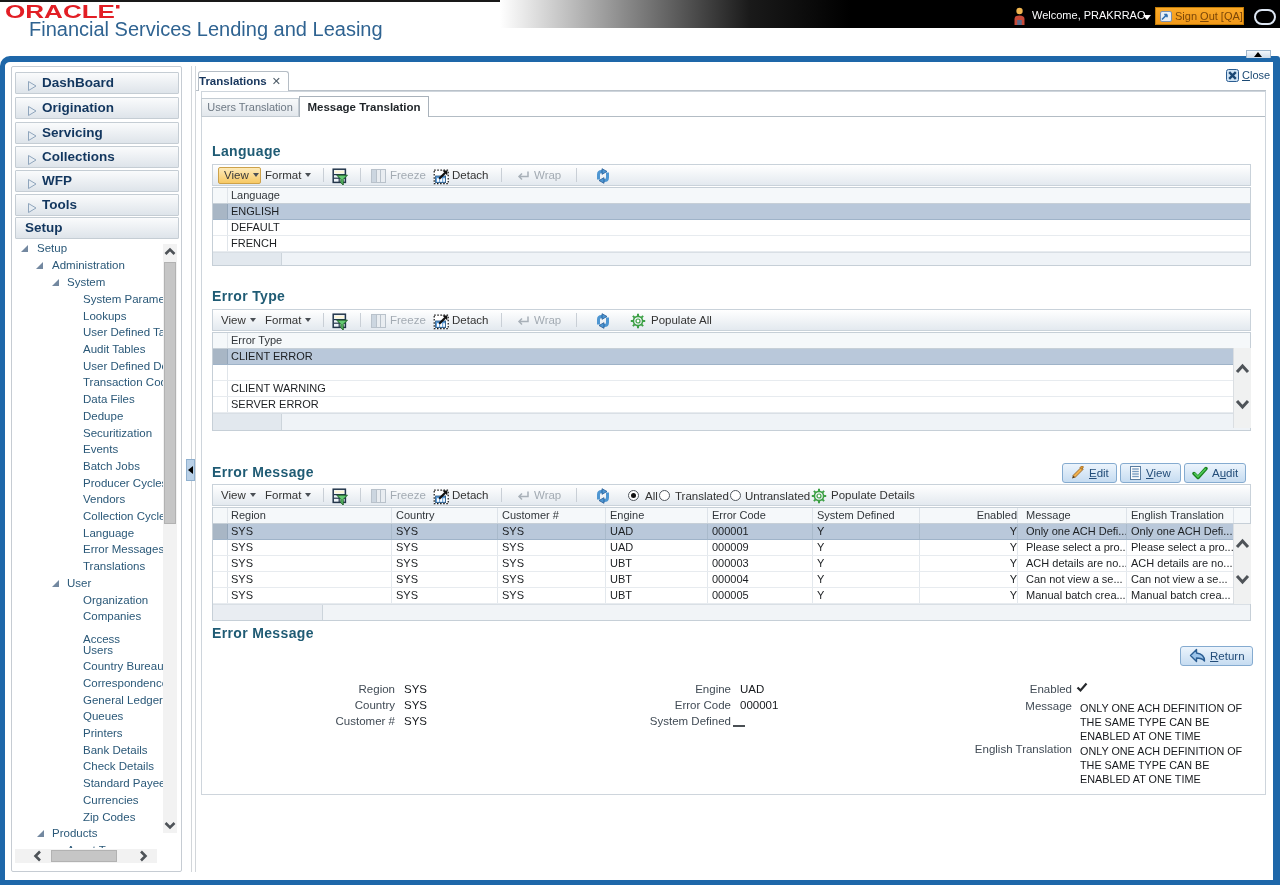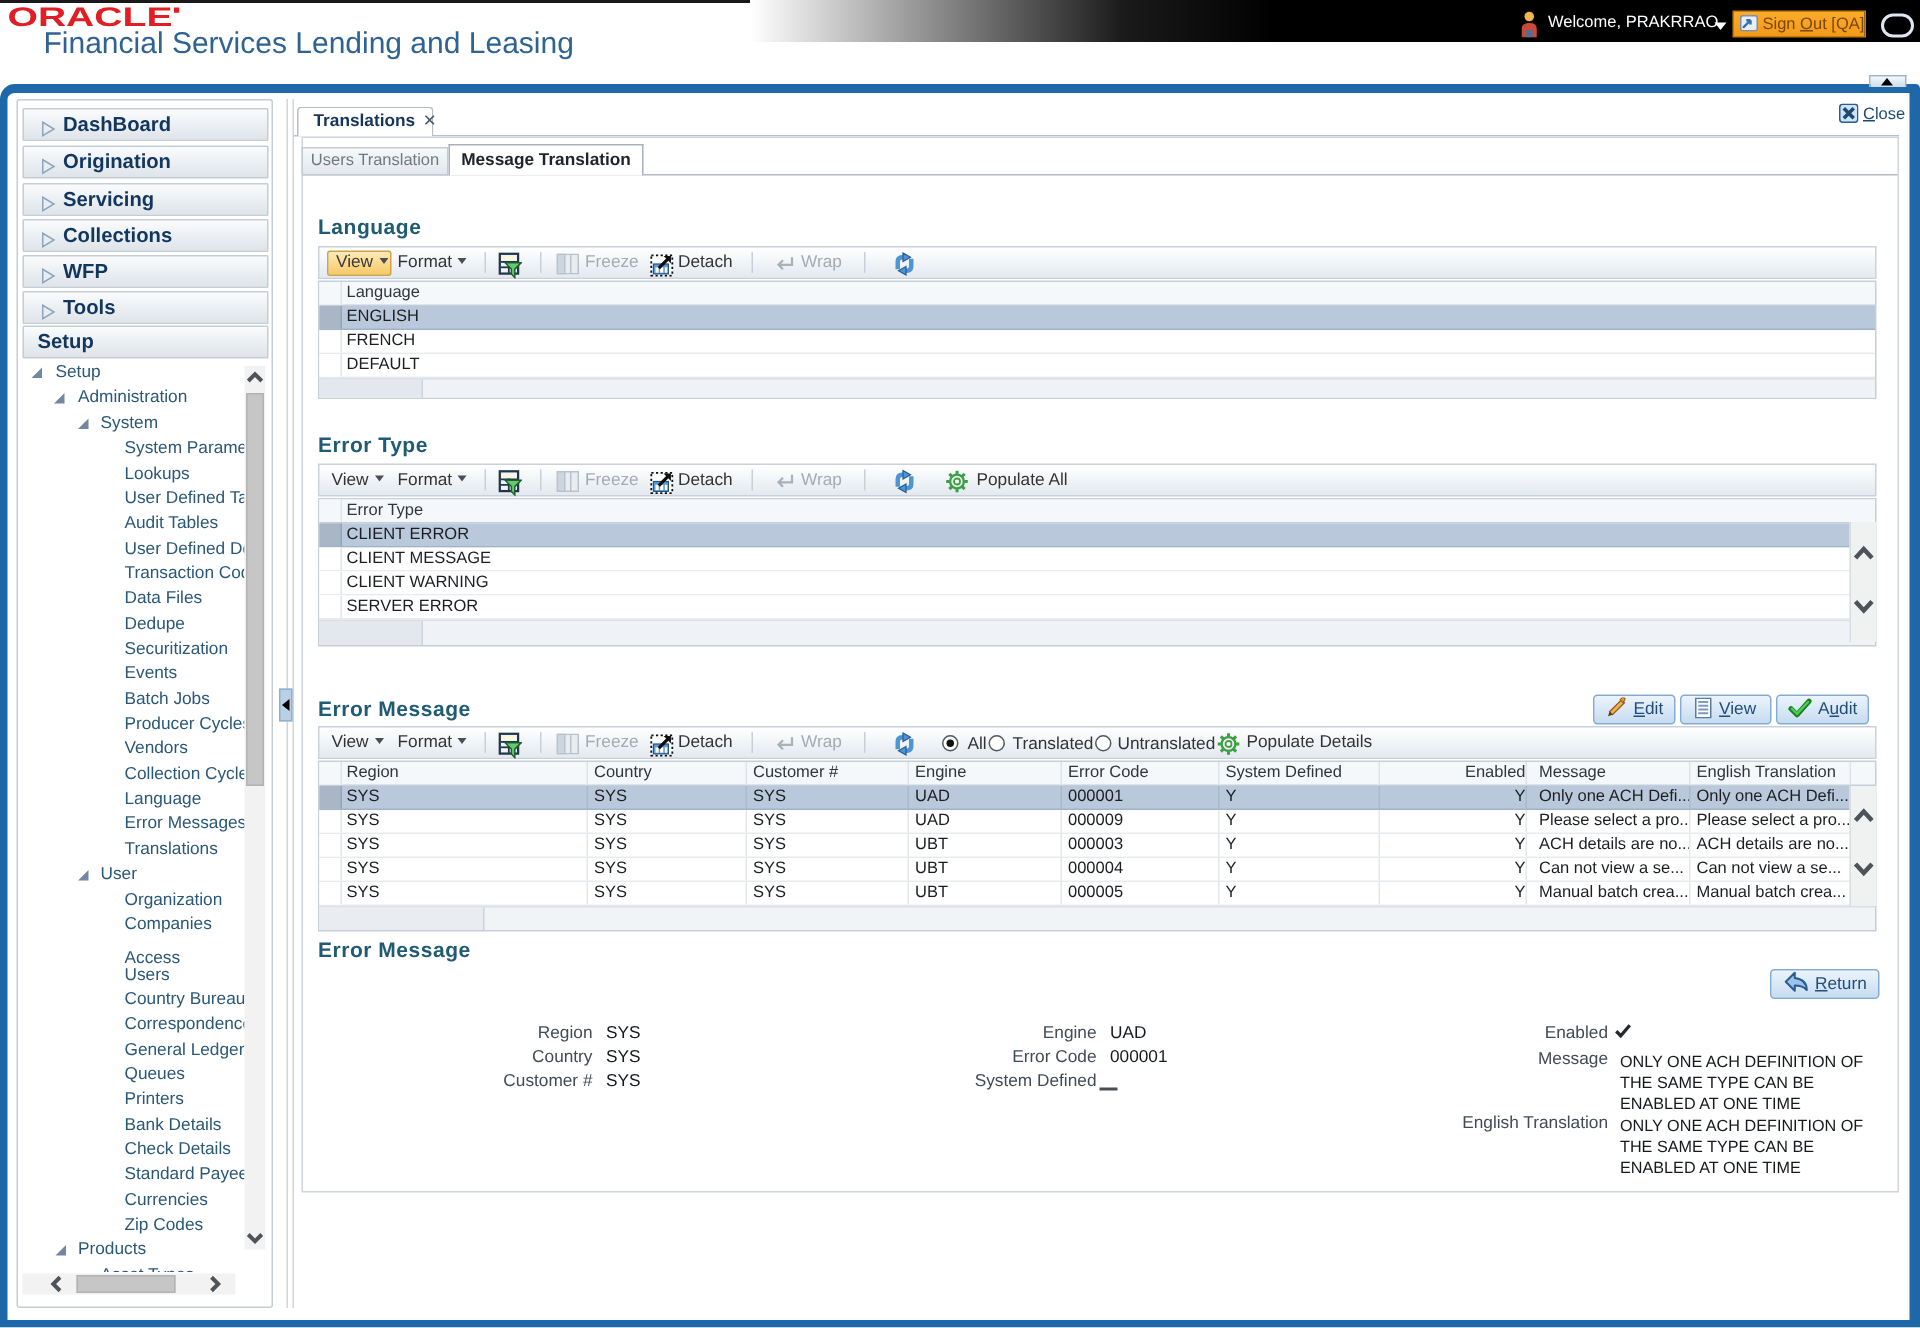--- a/index.html
+++ b/index.html
@@ -29,21 +29,21 @@
 .acc .lbl{position:absolute;left:26px;top:0}
 .accsetup .lbl{left:9px}
 .tree{font-size:11.5px;color:#2a5878;white-space:nowrap}
 .tri{position:absolute;width:0;height:0;border-left:7px solid transparent;border-bottom:7px solid #7388a0}
 
 .sbv{background:#f2f2f2}
 .sbthumb{background:#c6c6c6;border:1px solid #b2b2b2;box-sizing:border-box}
 
 #tabline{left:196px;top:90px;width:1070px;height:1px;background:#b9c1c9}
 #toptab{left:198px;top:71px;width:91px;height:20px;box-sizing:border-box;background:#fff;border:1px solid #b5bdc5;border-bottom:0;border-radius:3px 3px 0 0;
- font-weight:bold;font-size:11.5px;color:#16355c;line-height:18px;padding-left:10px}
+ font-weight:bold;font-size:11.5px;color:#16355c;line-height:18px;}
 #toptab .x{font-weight:normal;color:#4c5a66;font-size:11px;margin-left:5px}
 #closebtn{left:1226px;top:69px;font-size:11px;color:#1c4a74;white-space:nowrap}
 #panel{left:201px;top:91px;width:1065px;height:704px;box-sizing:border-box;border:1px solid #ced5dc;background:#fff}
 .subtab-in{left:201px;top:98px;width:98px;height:19px;white-space:nowrap;box-sizing:border-box;background:linear-gradient(#f7f9fa,#e2e7ec);
  border:1px solid #c3cbd2;font-size:11px;color:#6e7984;text-align:center;line-height:17px}
 #subline{left:202px;top:116px;width:1063px;height:1px;background:#b3bcc4}
 .subtab-act{left:299px;top:96px;width:130px;height:21px;white-space:nowrap;box-sizing:border-box;background:#fff;border:1px solid #a9b2bb;border-bottom:0;
  font-weight:bold;font-size:11.5px;color:#1f2428;text-align:center;line-height:20px;z-index:3}
 
 .sectitle{font-weight:bold;font-size:14px;color:#1f5b74;letter-spacing:.35px}
@@ -285,25 +285,25 @@
  <div class="thead" style="position:relative">
       <span class="selcol" style="background:#f5f8fa"></span>
       <span class="cell nb" style="left:14px;width:400px">Language</span>
     </div>
  <div class="trow tsel" style="position:relative">
       <span class="selcol"></span>
       <span class="cell nb" style="left:14px;width:400px">ENGLISH</span>
     </div>
  <div class="trow" style="position:relative">
       <span class="selcol" style="background:#fff"></span>
-      <span class="cell nb" style="left:14px;width:400px">FRENCH</span>
+      <span class="cell nb" style="left:14px;width:400px">DEFAULT</span>
     </div>
  <div class="trow" style="position:relative">
       <span class="selcol" style="background:#fff"></span>
-      <span class="cell nb" style="left:14px;width:400px">DEFAULT</span>
+      <span class="cell nb" style="left:14px;width:400px">FRENCH</span>
     </div>
  <div class="tfoot" style="position:relative;height:13px">
       <span class="fleft"></span>
     </div>
 </div>
 
 <div class="abs sectitle" style="left:212px;top:288px">Error Type</div>
 <div class="abs toolbar" style="top:309px">
  <span class="tb" style="left:8px">View<span class="caret"></span></span>
  <span class="tb" style="left:52px">Format<span class="caret"></span></span>
@@ -367,21 +367,20 @@
  <div class="thead" style="position:relative">
       <span class="selcol" style="background:#f5f8fa"></span>
       <span class="cell nb" style="left:14px;width:400px">Error Type</span>
     </div>
  <div class="trow tsel" style="position:relative;width:1021px">
       <span class="selcol"></span>
       <span class="cell nb" style="left:14px;width:400px">CLIENT ERROR</span>
     </div>
  <div class="trow" style="position:relative;width:1021px">
       <span class="selcol" style="background:#fff"></span>
-      <span class="cell nb" style="left:14px;width:400px">CLIENT MESSAGE</span>
     </div>
  <div class="trow" style="position:relative;width:1021px">
       <span class="selcol" style="background:#fff"></span>
       <span class="cell nb" style="left:14px;width:400px">CLIENT WARNING</span>
     </div>
  <div class="trow" style="position:relative;width:1021px">
       <span class="selcol" style="background:#fff"></span>
       <span class="cell nb" style="left:14px;width:400px">SERVER ERROR</span>
     </div>
  <div class="tfoot" style="position:relative;height:17px">

